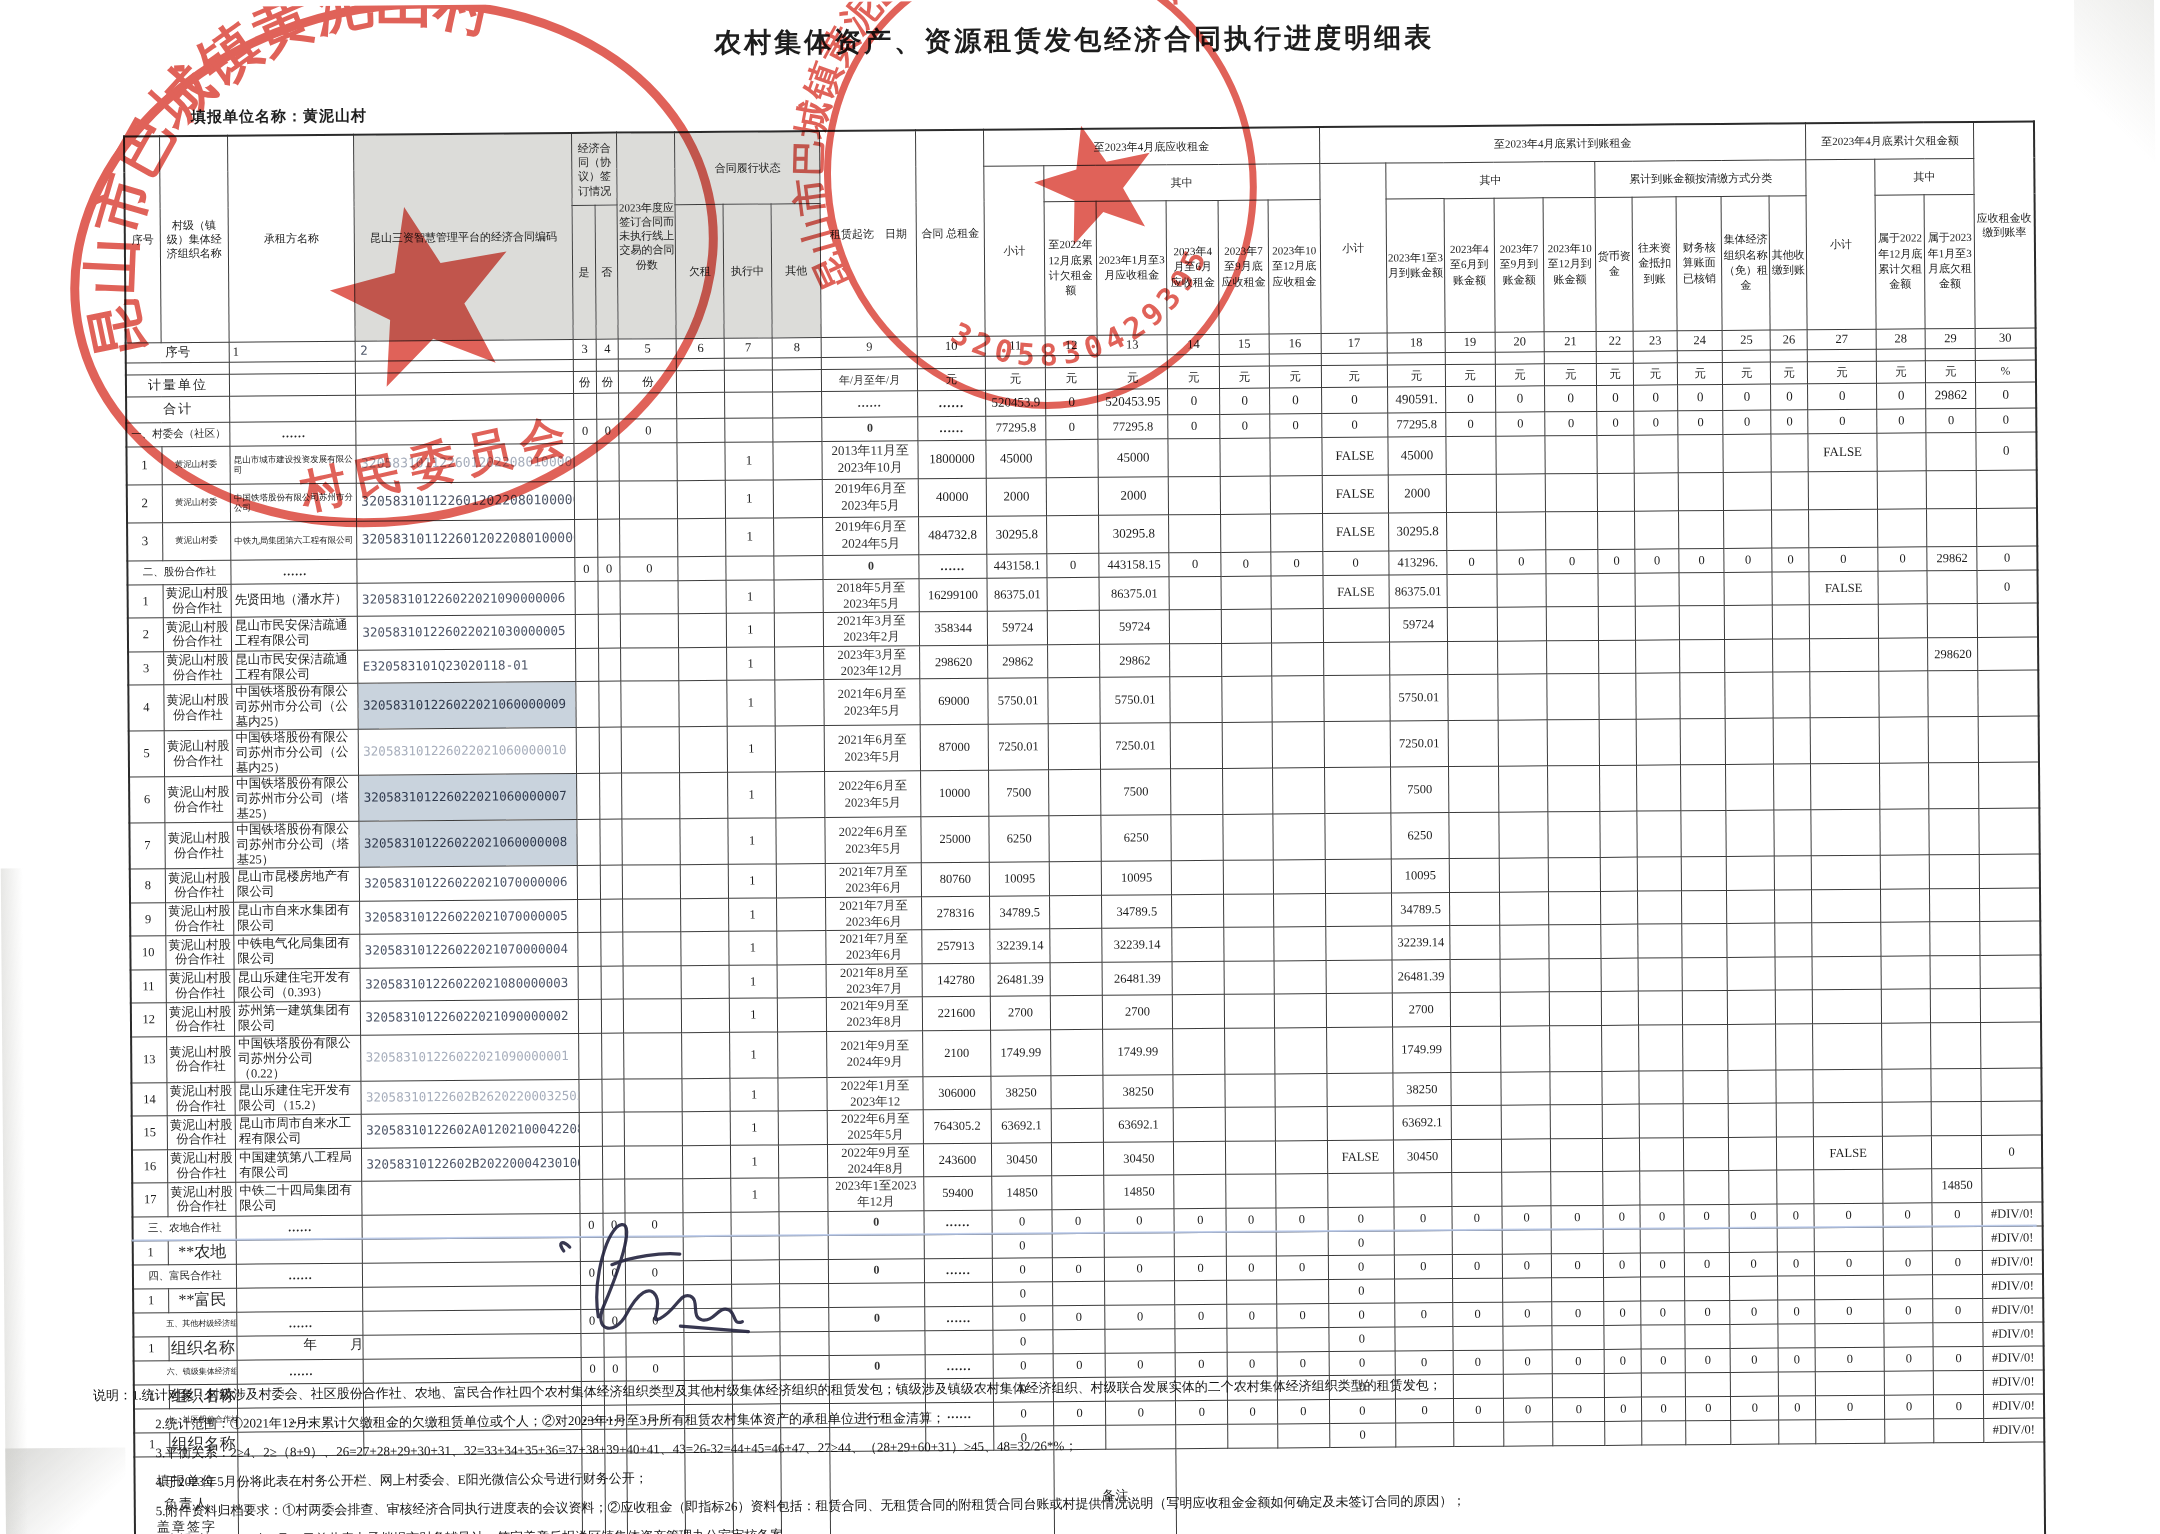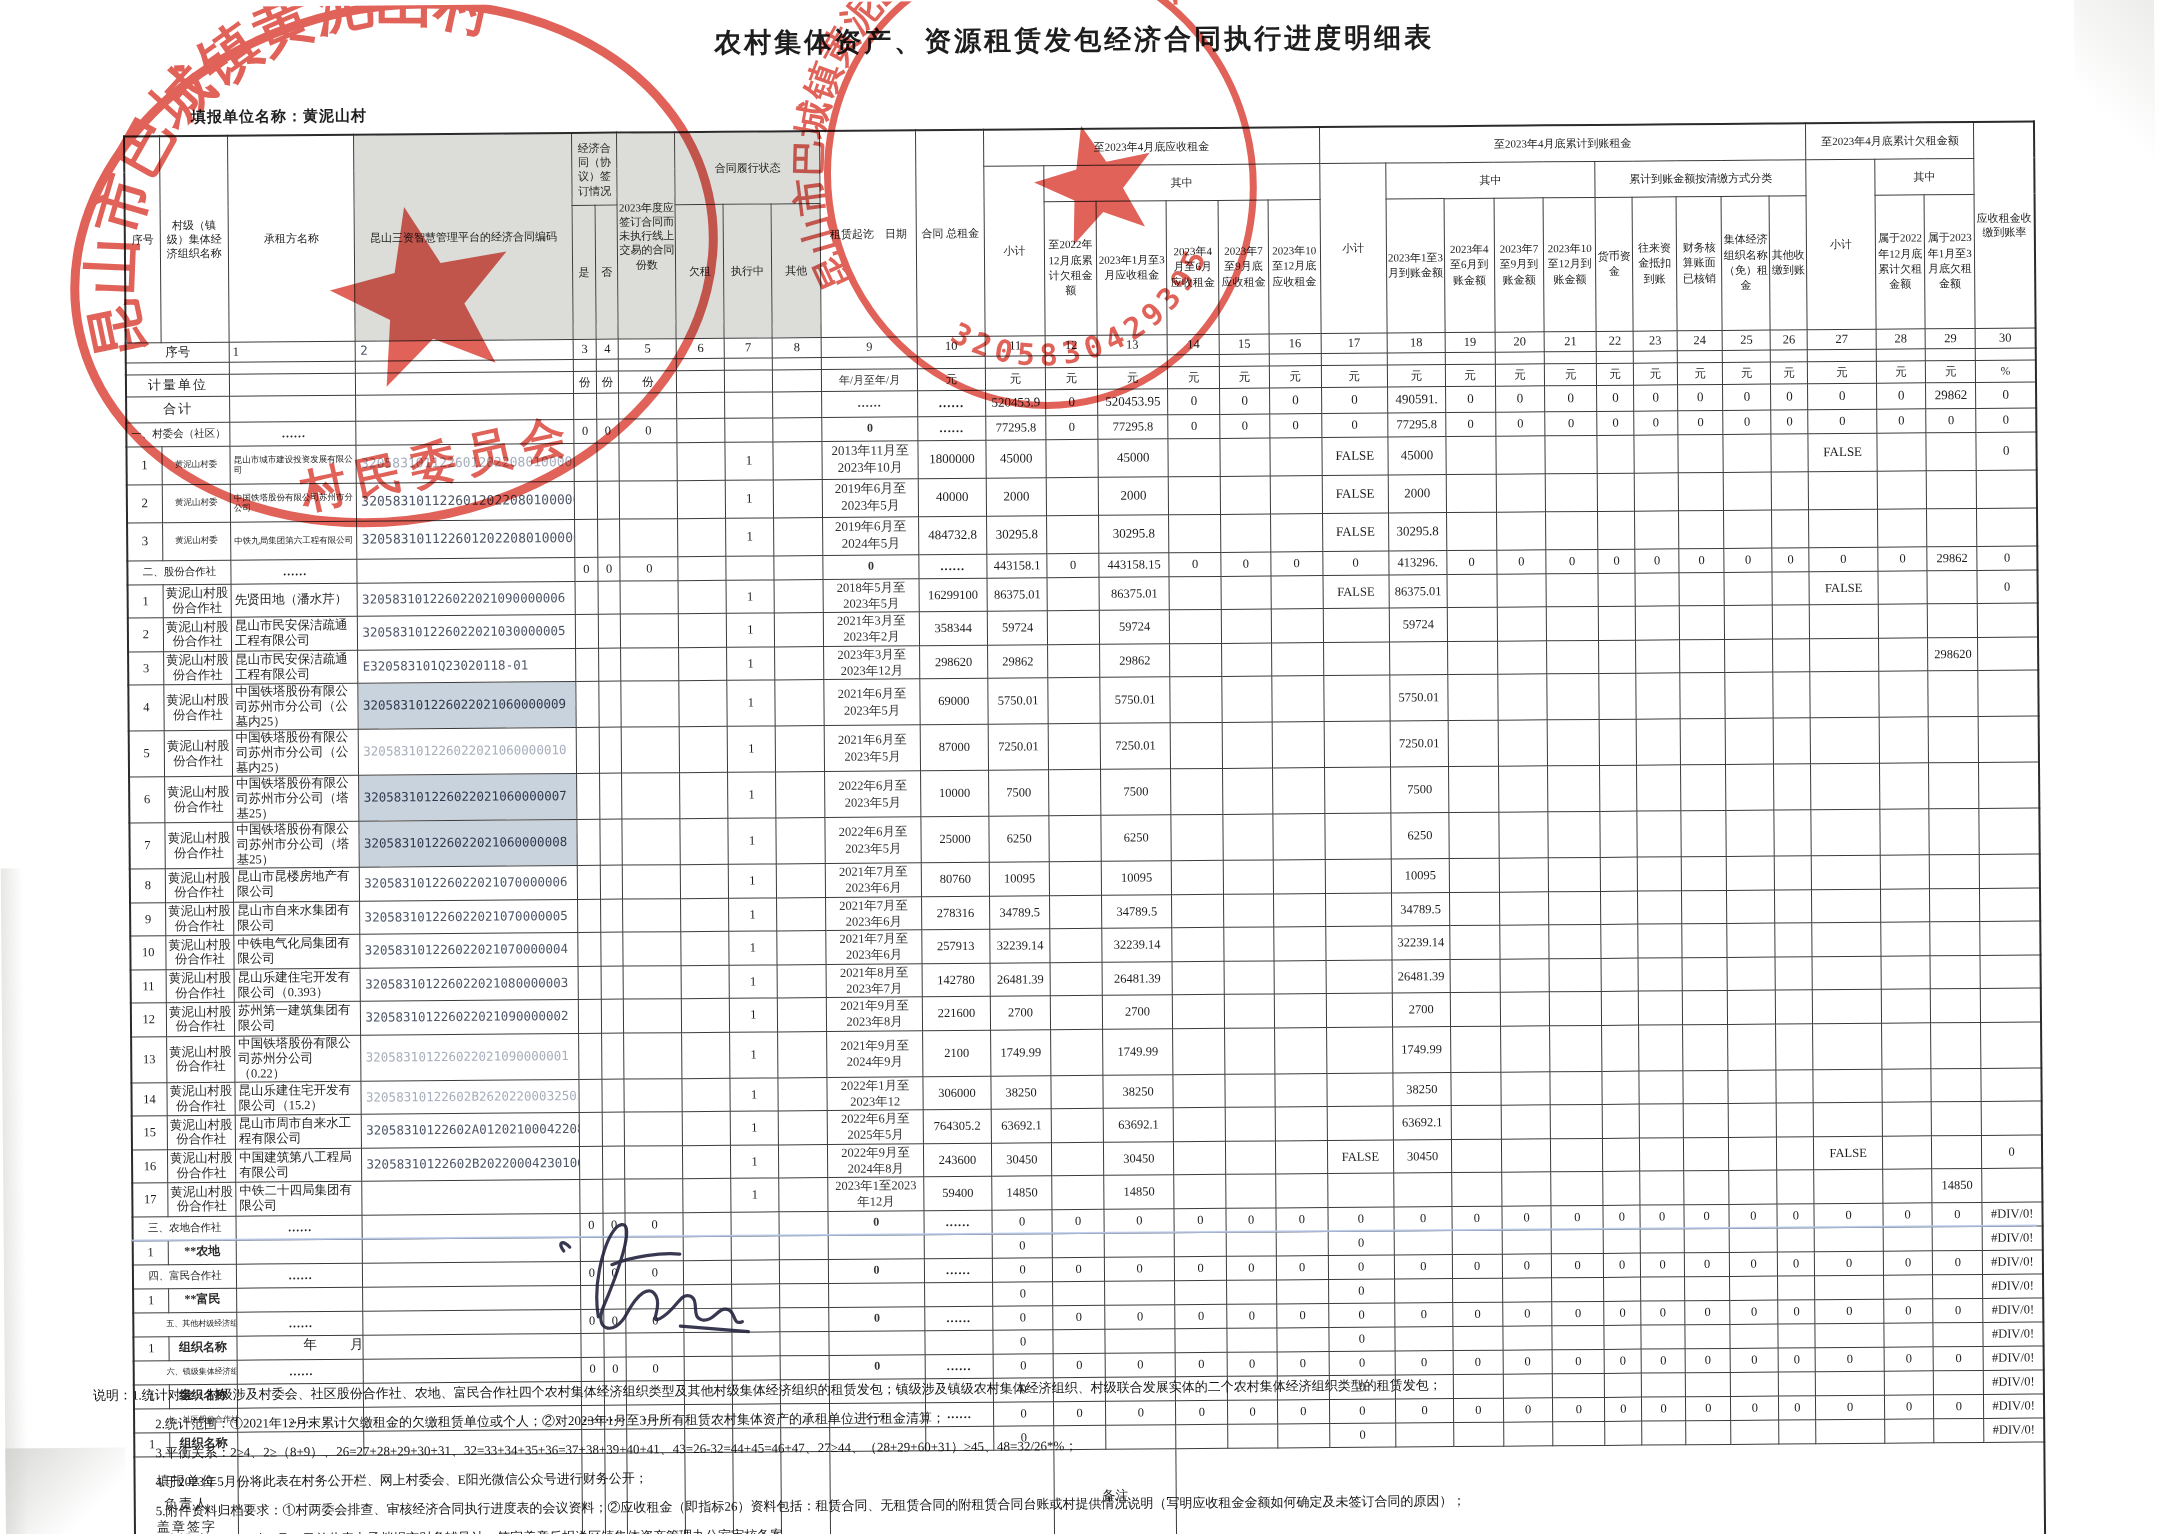--- a/index.html
+++ b/index.html
@@ -22,21 +22,21 @@
   tr.r-num{height:20px}  tr.r-num td{font-size:12.5px;}
   tr.r-blank{height:12px}
   tr.r-unit{height:22px} tr.r-unit td{font-size:11.5px;}
   tr.r-total{height:26px} tr.r-total td{font-size:13px;}
   tr.r-section{height:24px} tr.r-section td{font-size:12.5px;}
   tr.r-section td.lab{font-size:10.5px;white-space:nowrap;}
   tr.r-section.ls td.lab{font-size:8px;padding-left:32px;}
   tr.r-data1{height:38px} tr.r-data1 td{font-size:13px;}
   tr.r-data2{height:27px} tr.r-data2 td{font-size:12.5px;}
   tr.r-sub{height:24px} tr.r-sub td{font-size:12.5px;}
-  tr.r-sub td.org{font-size:12px;letter-spacing:0;font-weight:bold;}
+  tr.r-sub td.org{font-size:16px;letter-spacing:0;}
   td.lab{font-weight:400;}
   tr.r-unit td.lab,tr.r-total td.lab{font-size:13px;letter-spacing:2px;}
   td.no{font-size:12.5px;}
   td.org{font-size:7.5px;color:#2a2a2a;line-height:1.15;}
   tr.r-data1 td.org{font-size:8.5px;margin-top:32px;}
   td.t{font-size:8px;text-align:left;padding-left:3px;line-height:1.2;color:#222;}
   tr.r-data1 td.t{font-size:8.5px;}
   tr.r-section td.t,tr.r-total td.t{font-size:12px;font-weight:700;letter-spacing:1px;text-align:center;}
   td.code{font-family:"DejaVu Sans Mono",monospace;font-size:8.5px;text-align:left;padding-left:4px;
           color:#4e5668;letter-spacing:0;}

